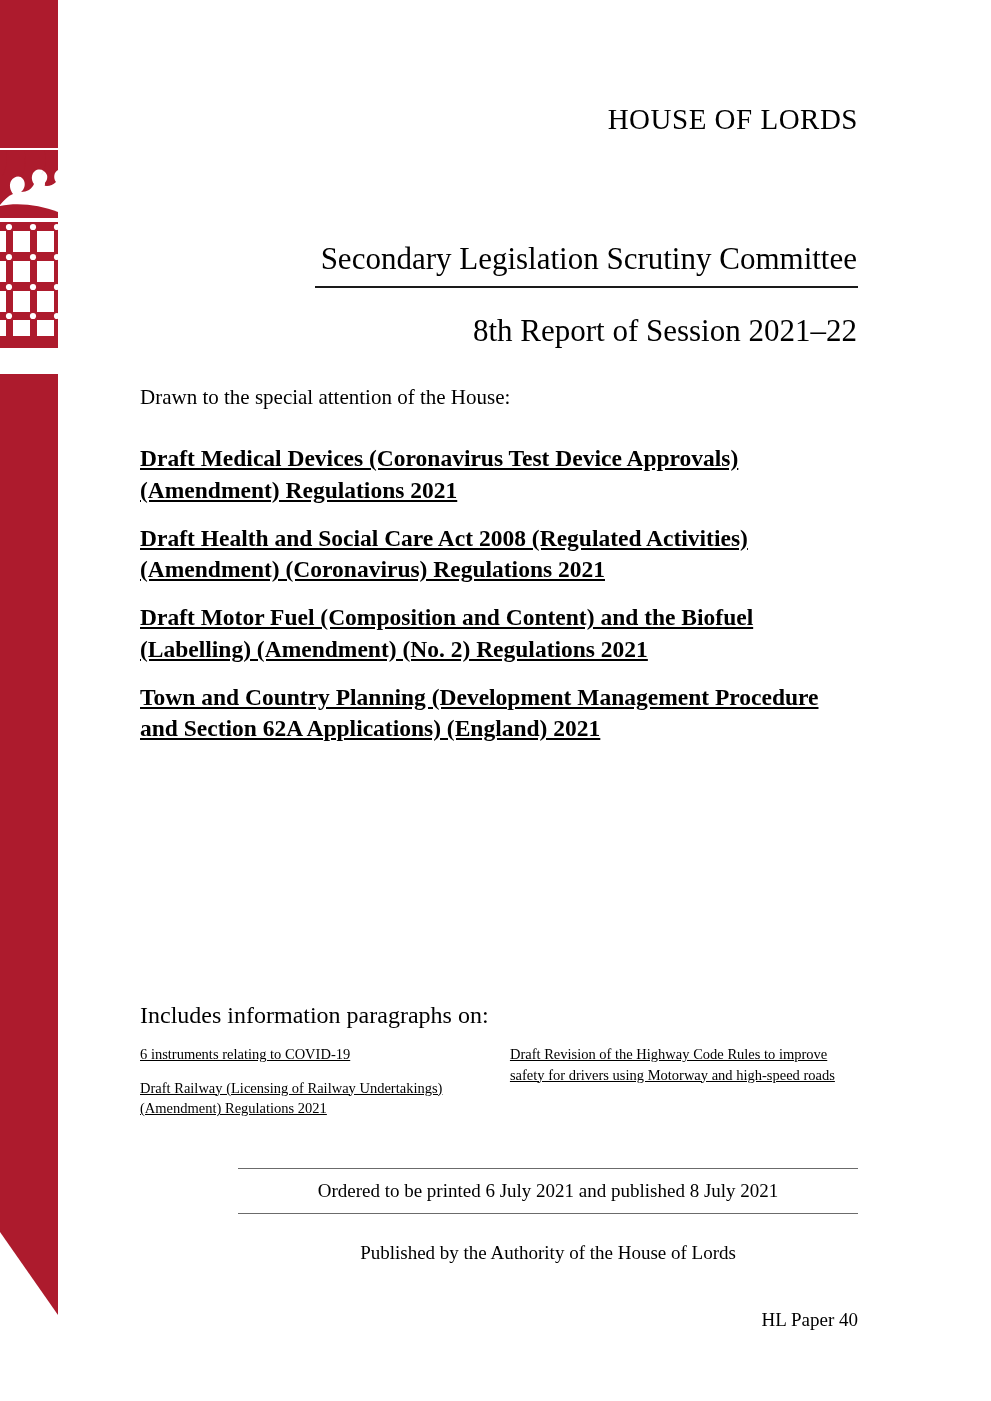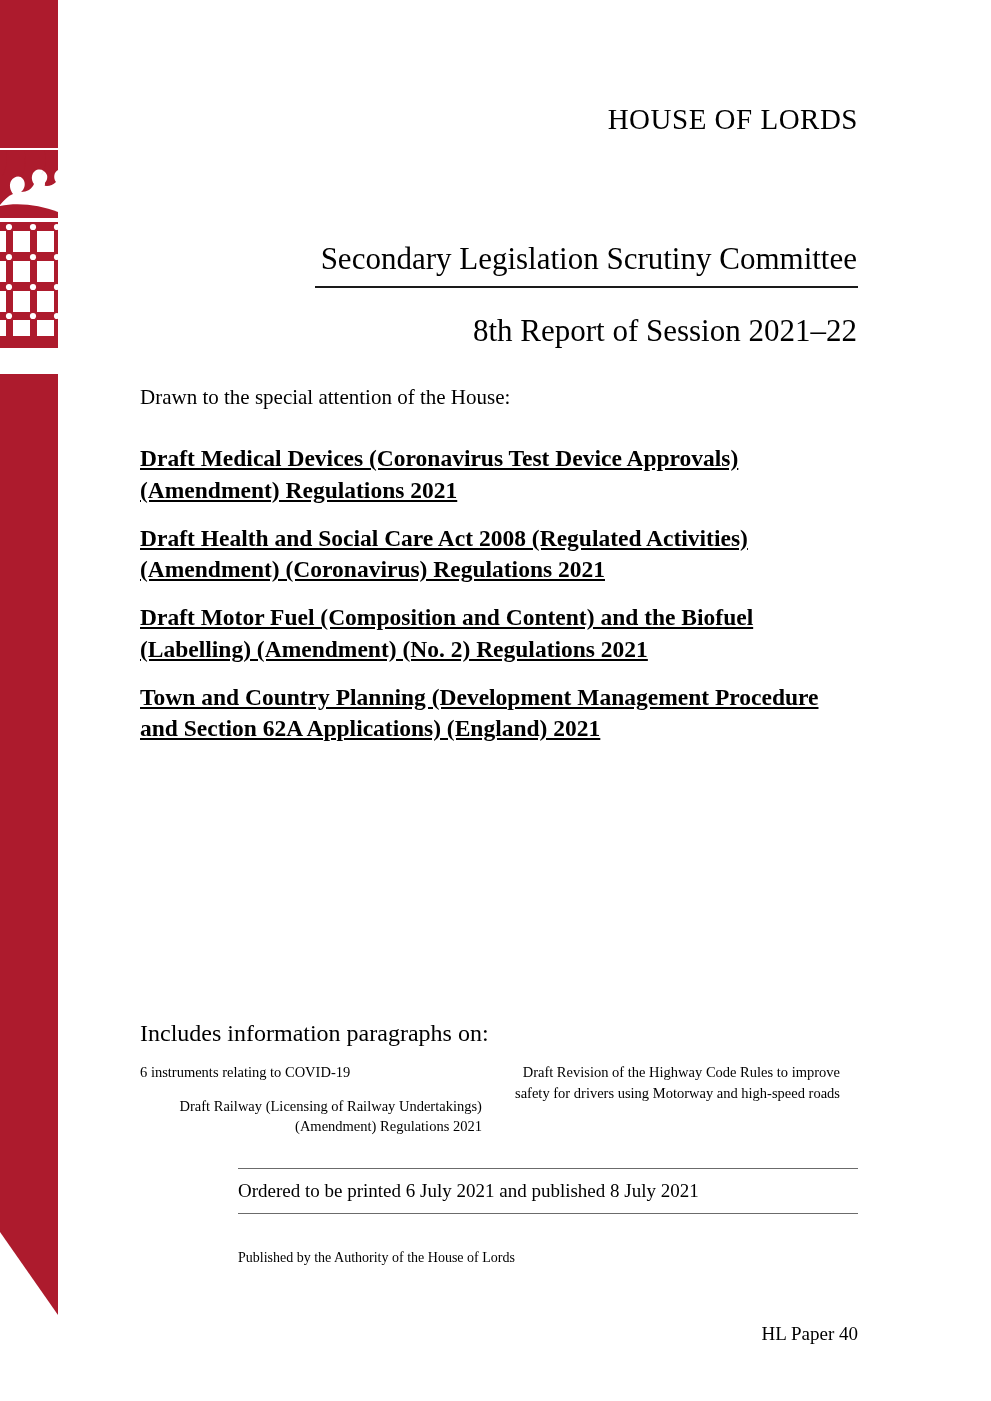--- a/index.html
+++ b/index.html
@@ -94,69 +94,70 @@
     text-decoration: underline;
   }
   .drawn-item:last-child { margin-bottom: 0; }
 
   
   .includes-section {
     position: absolute;
     top: 1000px;
     left: 0;
     width: 718px;
-    margin-top: 18px;
   }
   .includes-heading {
     font-size: 24px;
     line-height: 1.25;
     margin-bottom: 14px;
   }
   .includes-cols {
     display: flex;
     gap: 10px;
+    text-decoration: underline;
   }
   .includes-col {
     width: 365px;
   }
   .includes-col.right { width: 353px; }
   .includes-entry {
     font-size: 14.5px;
     line-height: 1.42;
     margin-bottom: 13px;
     padding-right: 18px;
   }
-  .includes-entry:last-child { margin-bottom: 0; text-align: right; }
+  .includes-entry:last-child { margin-bottom: 0; }
 
   
   .footer {
     position: absolute;
     top: 1168px;
     left: 98px;          
     width: 620px;        
   }
   .footer-rule {
     border-top: 1.5px solid #6b6b6b;
   }
   .ordered-line {
+    text-align: center;
     font-size: 19px;
     line-height: 1.2;
     padding: 11px 0 10px 0;
   }
   .published-line {
-    text-align: left;
-    font-size: 14px;
-    line-height: 1.2;
-    margin-top: 36px;
-  }
-  .hl-paper {
-    text-align: right;
+    text-align: center;
     font-size: 19px;
     line-height: 1.2;
-    margin-top: 56px;
+    margin-top: 28px;
+  }
+  .hl-paper {
+    text-align: right;
+    font-size: 19px;
+    line-height: 1.2;
+    margin-top: 44px;
   }
 </style>
 </head>
 <body>
 
 <div id="left-band">
   <svg width="60" height="1401" viewBox="0 0 60 1401" xmlns="http://www.w3.org/2000/svg">
 
     <rect x="0" y="0" width="58" height="148" fill="#AD1B2D"></rect>
 

